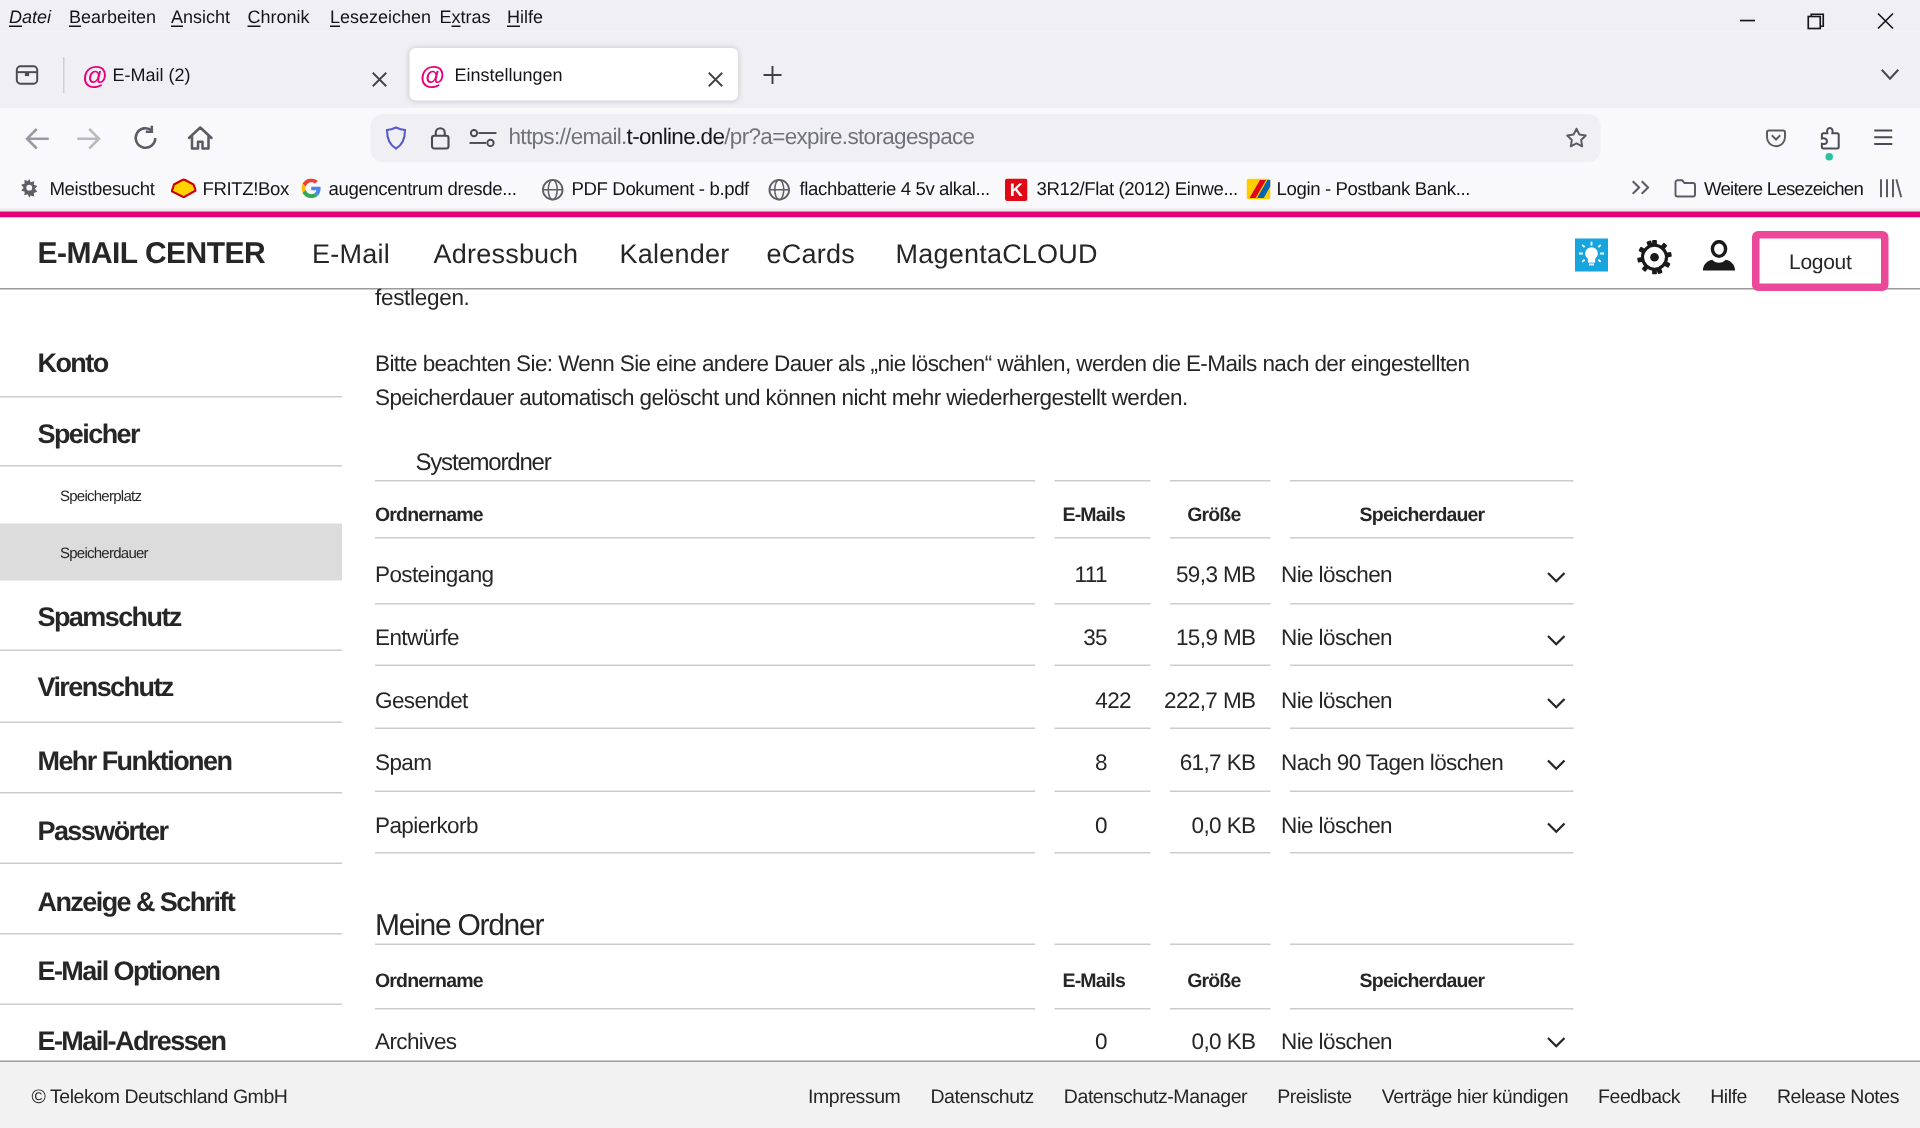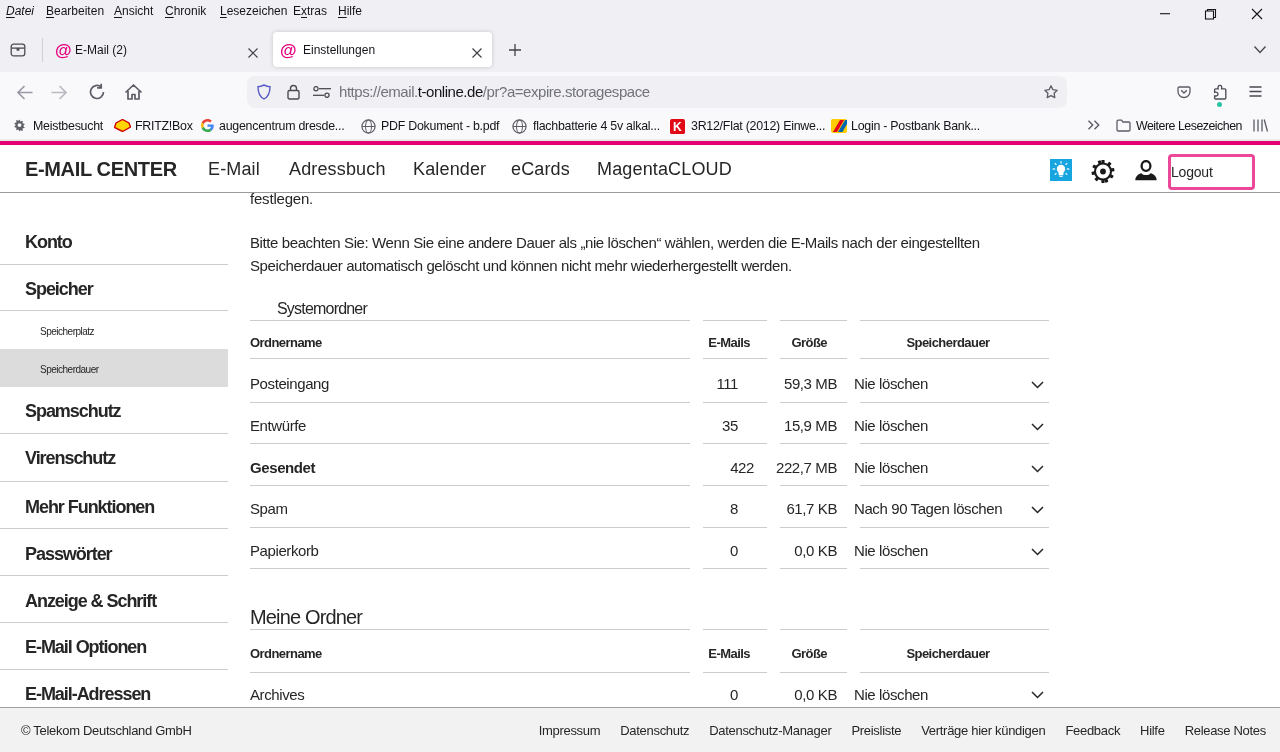--- a/index.html
+++ b/index.html
@@ -224,21 +224,21 @@
   </g>
   <circle cx="12" cy="11.5" r="8" fill="none" stroke="#1a1a1a" stroke-width="2.1"></circle>
   <circle cx="12" cy="11.5" r="2.9" fill="#1a1a1a"></circle>
 </svg>
 
 <svg class="abs" style="left:1135px;top:160px;" width="22" height="21" viewBox="0 0 22 21">
   <ellipse cx="11" cy="6" rx="4.4" ry="4.9" fill="none" stroke="#1a1a1a" stroke-width="2.3"></ellipse>
   <path d="M0.3 20.3 C0.3 16.6 3 13.9 6.5 13.2 C7.6 14.6 9.2 15.1 11 15.1 C12.8 15.1 14.4 14.6 15.5 13.2 C19 13.9 21.7 16.6 21.7 20.3 Z" fill="#1a1a1a"></path>
 </svg>
 
-<div class="abs" style="left:1168px;top:154px;width:81px;height:30px;border:3px solid #ec4899;border-radius:4px;font-size:14px;color:#262626;line-height:30px;letter-spacing:-0.2px;">Logout</div>
+<div class="abs" style="left:1168px;top:154px;width:81px;height:30px;border:5px solid #ec4899;border-radius:4px;font-size:14px;color:#262626;text-align:center;line-height:30px;letter-spacing:-0.2px;">Logout</div>
 
 <div class="snav" style="top:232px;">Konto</div>
 <div class="ssep" style="top:264px;"></div>
 <div class="snav" style="top:279px;">Speicher</div>
 <div class="ssep" style="top:310px;"></div>
 <div class="ssub" style="top:322px;">Speicherplatz</div>
 <div class="abs" style="left:0;top:349px;width:228px;height:38px;background:#dcdcdc;"></div>
 <div class="ssub" style="top:360px;">Speicherdauer</div>
 <div class="snav" style="top:401px;">Spamschutz</div>
 <div class="ssep" style="top:433px;"></div>
@@ -289,21 +289,21 @@
 <div class="tcell" style="left:737px;top:415px;width:100px;text-align:right;">15,9 MB</div>
 <div class="tcell" style="left:854px;top:415px;">Nie löschen</div>
 <svg class="abs" style="left:1031px;top:423px;" width="13" height="8" viewBox="0 0 13 8">
     <path d="M1 1 L6.5 6.5 L12 1" fill="none" stroke="#262626" stroke-width="1.5"></path>
   </svg>
 <div class="tseg" style="left:250px;top:443px;width:440px;"></div>
 <div class="tseg" style="left:703px;top:443px;width:64px;"></div>
 <div class="tseg" style="left:780px;top:443px;width:67px;"></div>
 <div class="tseg" style="left:860px;top:443px;width:189px;"></div>
 
-<div class="tcell" style="left:250px;top:457px;font-weight:bold;">Gesendet</div>
+<div class="tcell" style="left:250px;top:457px;">Gesendet</div>
 <div class="tcell" style="left:654px;top:457px;width:100px;text-align:right;">422</div>
 <div class="tcell" style="left:737px;top:457px;width:100px;text-align:right;">222,7 MB</div>
 <div class="tcell" style="left:854px;top:457px;">Nie löschen</div>
 <svg class="abs" style="left:1031px;top:465px;" width="13" height="8" viewBox="0 0 13 8">
     <path d="M1 1 L6.5 6.5 L12 1" fill="none" stroke="#262626" stroke-width="1.5"></path>
   </svg>
 <div class="tseg" style="left:250px;top:485px;width:440px;"></div>
 <div class="tseg" style="left:703px;top:485px;width:64px;"></div>
 <div class="tseg" style="left:780px;top:485px;width:67px;"></div>
 <div class="tseg" style="left:860px;top:485px;width:189px;"></div>

